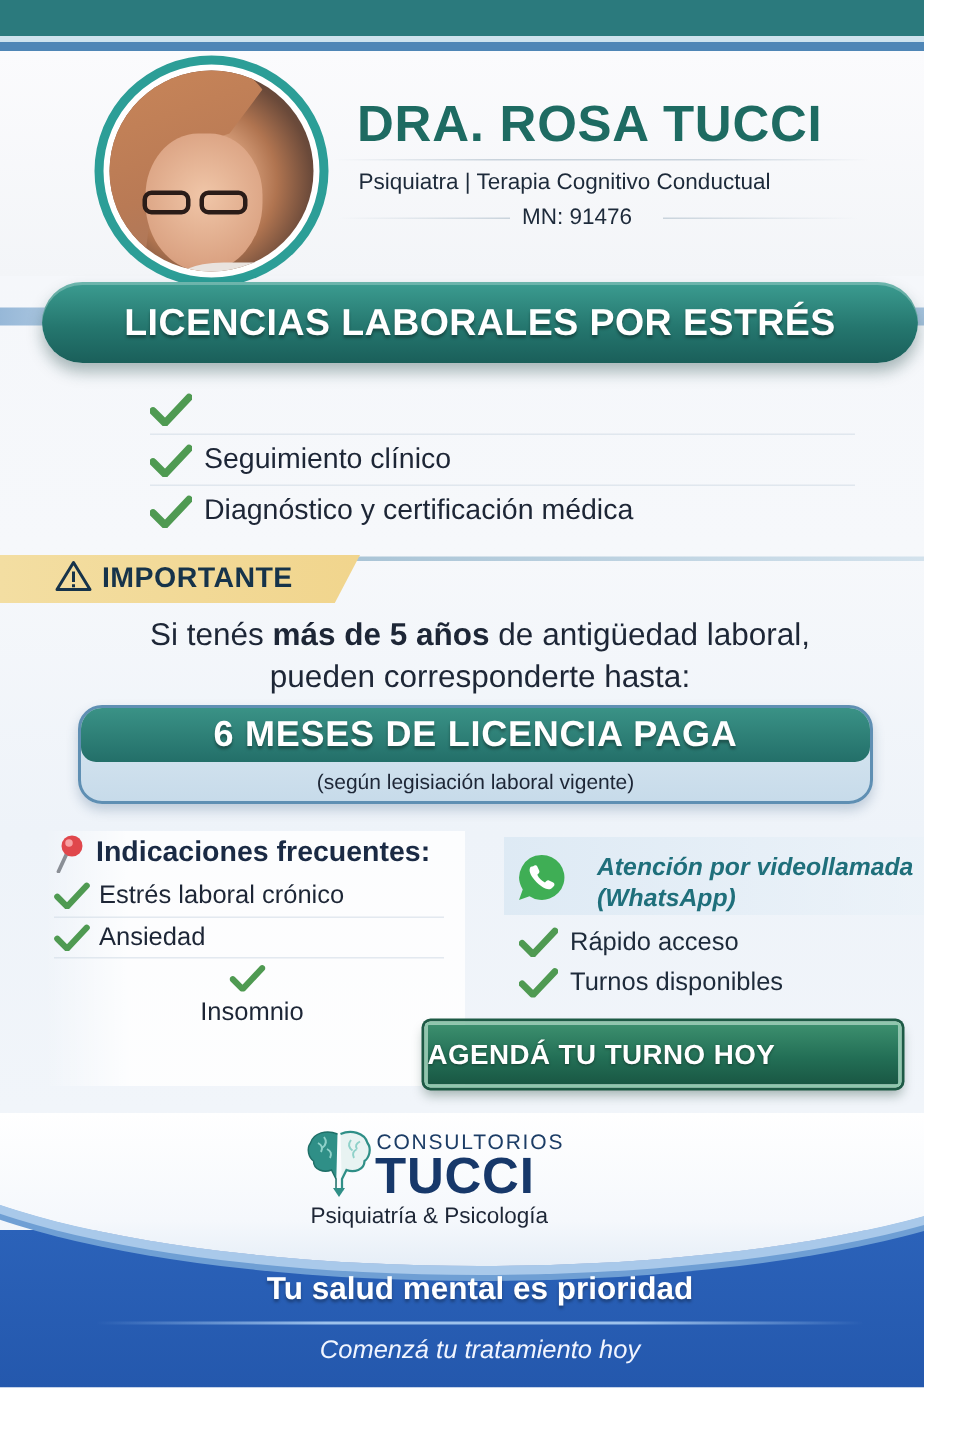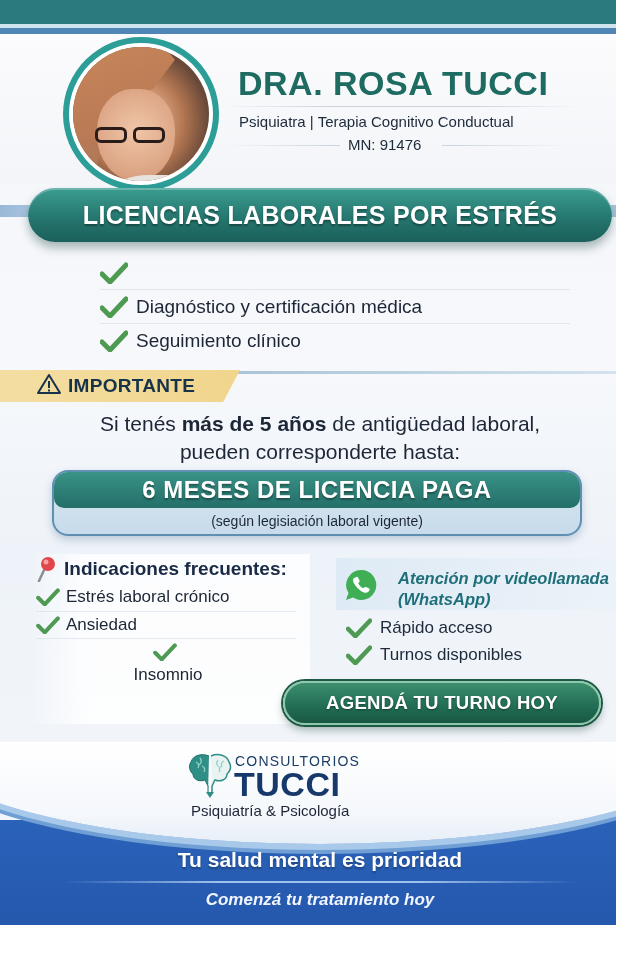--- a/index.html
+++ b/index.html
@@ -87,41 +87,41 @@
 
   .right-panel { position: absolute; left: 336px; top: 558px; width: 304px; height: 52px;
     background: linear-gradient(90deg, rgba(220,233,244,0.9), rgba(236,243,249,0.6)); }
   .wa { position: absolute; left: 344px; top: 568px; width: 34px; height: 34px; }
   .wa-title { position: absolute; left: 398px; top: 568px; font-size: 16.5px; font-weight: 700; color: #1f6f7b; line-height: 21px; font-style: italic; }
   .wa-list { position: absolute; left: 346px; top: 614px; }
   .wa-item { display: flex; align-items: center; height: 27px; }
   .wa-item .check { width: 30px; flex-basis: 30px; }
   .wa-text { font-size: 17px; color: #1d2a3a; margin-left: 4px; }
 
-  .cta { position: absolute; left: 283px; top: 681px; width: 318px; height: 44px; border-radius: 22px;
+  .cta { position: absolute; left: 283px; top: 681px; width: 318px; height: 44px; border-radius: 4px;
     background: linear-gradient(180deg, #3c8f6e 0%, #236f56 55%, #195743 100%);
     border: 2px solid #8fc7ad; box-shadow: 0 0 0 2px #1d5a45, 0 5px 8px rgba(10,50,35,0.35);
-    display: flex; align-items: center; justify-content: center; cursor: pointer; }
+    display: flex; align-items: center; justify-content: flex-start; cursor: pointer; }
   .cta-text { color: #ffffff; font-size: 18.5px; font-weight: 700; letter-spacing: 0.3px; text-shadow: 0 1px 2px rgba(0,0,0,0.4); }
   .footer { position: absolute; left: 0; top: 820px; width: 640px; height: 105px;
     background: linear-gradient(180deg, #2b62b9 0%, #2458ad 100%); }
   .footer-arc { position: absolute; left: -80px; top: 742px; width: 800px; height: 102px; border-radius: 0 0 50% 50% / 0 0 100% 100%;
     background: linear-gradient(180deg, #ffffff 0%, #f5f8fc 70%, #e6eef7 100%);
     box-shadow: 0 6px 0 #a9c9ea, 0 10px 0 #6f9fd4; }
 
-  .logo { position: absolute; left: 188px; top: 750px; width: 190px; height: 72px; text-align: center; }
+  .logo { position: absolute; left: 204px; top: 750px; width: 190px; height: 72px; text-align: center; }
   .brain { position: absolute; left: 0; top: 2px; width: 44px; height: 46px; }
   .logo-cons { position: absolute; left: 47px; top: 3px; font-size: 14px; color: #1c3d66; letter-spacing: 1.2px; }
   .logo-tucci { position: absolute; left: 46px; top: 16px; font-size: 34px; font-weight: 700; color: #17386a; letter-spacing: 0.5px; line-height: 36px; }
   .logo-sub { position: absolute; left: 3px; top: 52px; font-size: 15px; color: #1d2636; }
 
   .slogan { position: absolute; left: 0; top: 848px; width: 640px; text-align: center; font-size: 21px; font-weight: 700; color: #ffffff; text-shadow: 0 2px 2px rgba(0,0,0,0.3); }
   .slogan-line { position: absolute; left: 64px; top: 881px; width: 512px; height: 2px;
     background: linear-gradient(90deg, rgba(160,200,240,0), #9dc2ec 30%, #9dc2ec 70%, rgba(160,200,240,0)); }
-  .tagline { position: absolute; left: 0; top: 890px; width: 640px; text-align: center; font-size: 17px; font-style: italic; color: #f1f5ff; font-weight: bold; }
+  .tagline { position: absolute; left: 0; top: 890px; width: 640px; text-align: center; font-size: 17px; font-style: italic; color: #f1f5ff; }
 </style>
 </head>
 <body>
 
 <div class="poster">
   <div class="top-band"></div>
   <div class="top-stripe-light"></div>
   <div class="top-stripe-blue"></div>
 
   <div class="header-bg"></div>
@@ -155,29 +155,29 @@
             <path d="M2 12 L10 20 L26 3" fill="none" stroke="#4f9a52" stroke-width="5" stroke-linecap="round" stroke-linejoin="round"></path>
           </svg>
       </span>
     </div>
     <div class="service">
       <span class="check">
         <svg width="28" height="22" viewBox="0 0 28 22">
             <path d="M2 12 L10 20 L26 3" fill="none" stroke="#4f9a52" stroke-width="5" stroke-linecap="round" stroke-linejoin="round"></path>
           </svg>
       </span>
+      <span class="service-text dark">Seguimiento clínico</span>
+    </div>
+    <div class="service">
+      <span class="check">
+        <svg width="28" height="22" viewBox="0 0 28 22">
+            <path d="M2 12 L10 20 L26 3" fill="none" stroke="#4f9a52" stroke-width="5" stroke-linecap="round" stroke-linejoin="round"></path>
+          </svg>
+      </span>
       <span class="service-text dark">Diagnóstico y certificación médica</span>
-    </div>
-    <div class="service">
-      <span class="check">
-        <svg width="28" height="22" viewBox="0 0 28 22">
-            <path d="M2 12 L10 20 L26 3" fill="none" stroke="#4f9a52" stroke-width="5" stroke-linecap="round" stroke-linejoin="round"></path>
-          </svg>
-      </span>
-      <span class="service-text dark">Seguimiento clínico</span>
     </div>
   </div>
 
   <div class="imp-line"></div>
   <div class="imp-tag">
     <span>
       <svg width="26" height="22" viewBox="0 0 26 22">
           <path d="M13 2 L24 20 L2 20 Z" fill="none" stroke="#16334a" stroke-width="2" stroke-linejoin="round"></path>
           <rect x="12" y="8" width="2" height="7" fill="#16334a"></rect>
           <rect x="12" y="16.5" width="2" height="2" fill="#16334a"></rect>

